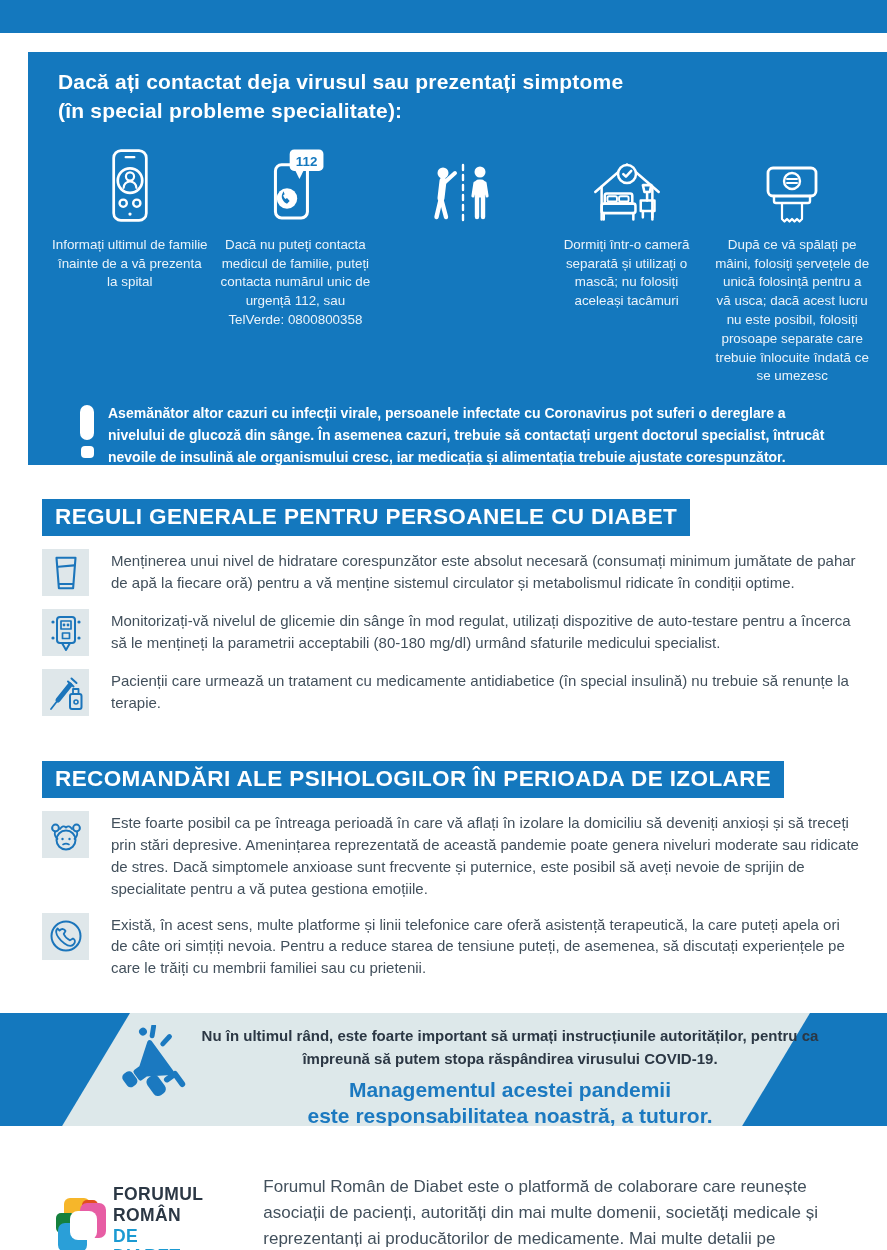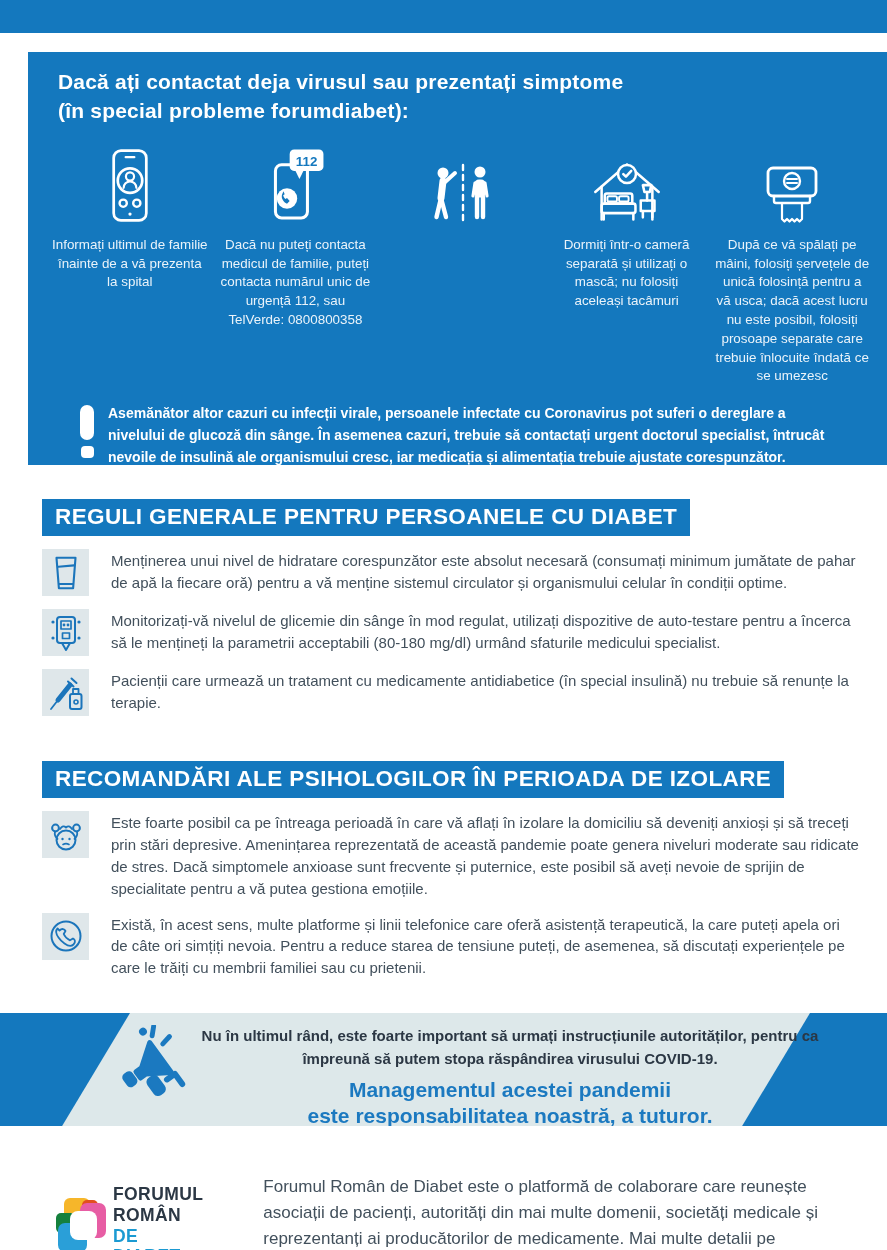--- a/index.html
+++ b/index.html
@@ -59,21 +59,21 @@
 </head>
 <body>
 
 <div class="page">
 
   <div class="topbar"></div>
 
   <section class="panel">
     <h1 class="panel-title">
       <span>Dacă ați contactat deja virusul sau prezentați simptome</span><br>
-      <span>(în special probleme forumdiabet):</span>
+      <span>(în special probleme specialitate):</span>
     </h1>
 
     <div class="cols">
 
       <div class="col">
         <div class="icon-box">
           <svg width="58" height="80" viewBox="0 0 64 84" fill="none" stroke="#ffffff" stroke-width="3" stroke-linecap="round" stroke-linejoin="round">
             <rect x="14" y="3" width="36" height="77" rx="8"></rect>
             <rect x="26" y="9" width="12" height="2.5" rx="1.2" fill="#ffffff" stroke="none"></rect>
             <circle cx="32" cy="36" r="13.5"></circle>
@@ -170,21 +170,21 @@
     <div class="section-heading">REGULI GENERALE PENTRU PERSOANELE CU DIABET</div>
 
     <div class="item">
       <div class="item-icon">
         <svg width="38" height="40" viewBox="0 0 40 40" fill="none" stroke="#1b75bb" stroke-width="2.2" stroke-linecap="round" stroke-linejoin="round">
           <path d="M10 4 H30 L27.5 36 H12.5 Z"></path>
           <path d="M12 13.5 L28.5 12"></path>
           <path d="M13 31.5 H27"></path>
         </svg>
       </div>
-      <p class="item-text">Menținerea unui nivel de hidratare corespunzător este absolut necesară (consumați minimum jumătate de pahar de apă la fiecare oră) pentru a vă menține sistemul circulator și organismului celular în condiții optime.</p>
+      <p class="item-text">Menținerea unui nivel de hidratare corespunzător este absolut necesară (consumați minimum jumătate de pahar de apă la fiecare oră) pentru a vă menține sistemul circulator și metabolismul ridicate în condiții optime.</p>
     </div>
 
     <div class="item">
       <div class="item-icon">
         <svg width="40" height="42" viewBox="0 0 40 42" fill="none" stroke="#1b75bb" stroke-width="2" stroke-linecap="round" stroke-linejoin="round">
           <rect x="11" y="5" width="18" height="26" rx="3"></rect>
           <rect x="15" y="9" width="10" height="8" stroke-width="1.7"></rect>
           <circle cx="18" cy="13" r="1.4" fill="#1b75bb" stroke="none"></circle>
           <circle cx="22" cy="13" r="1.4" fill="#1b75bb" stroke="none"></circle>
           <rect x="16.5" y="21" width="7" height="5.5" stroke-width="1.7"></rect>

